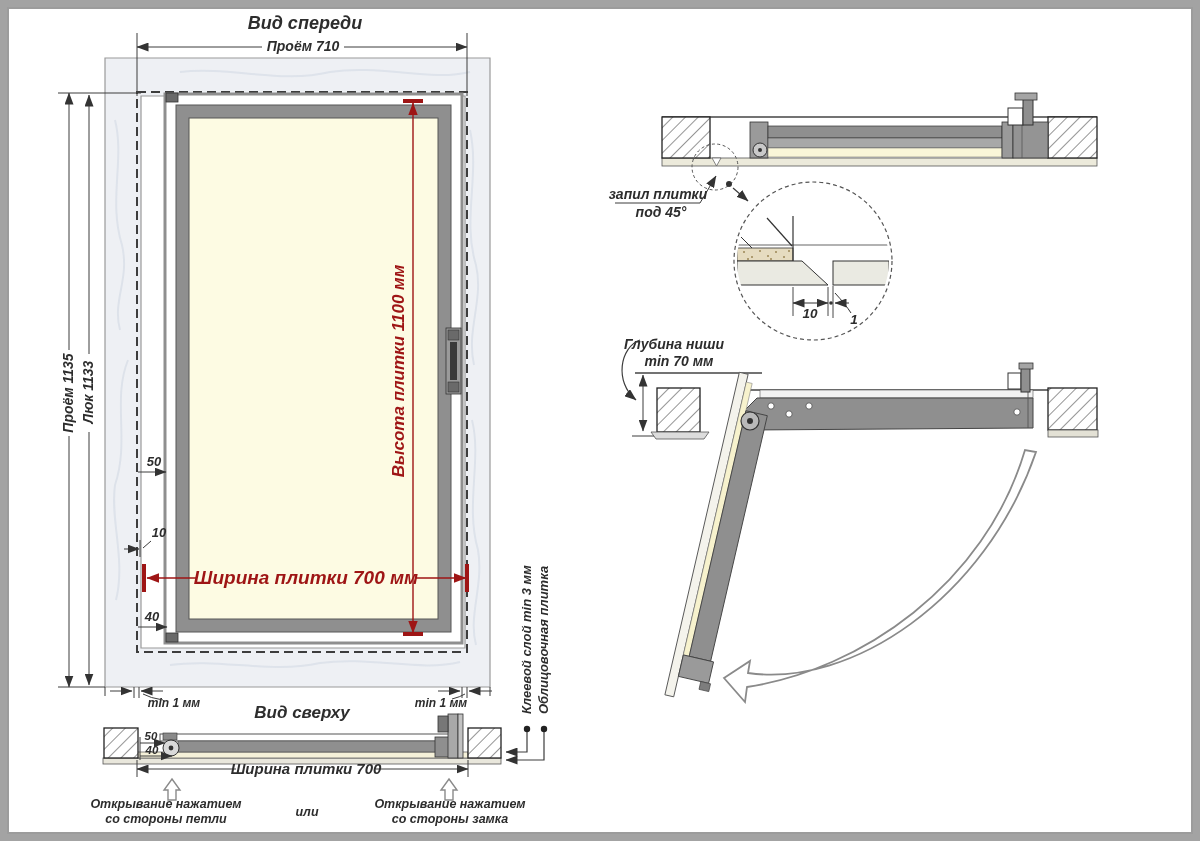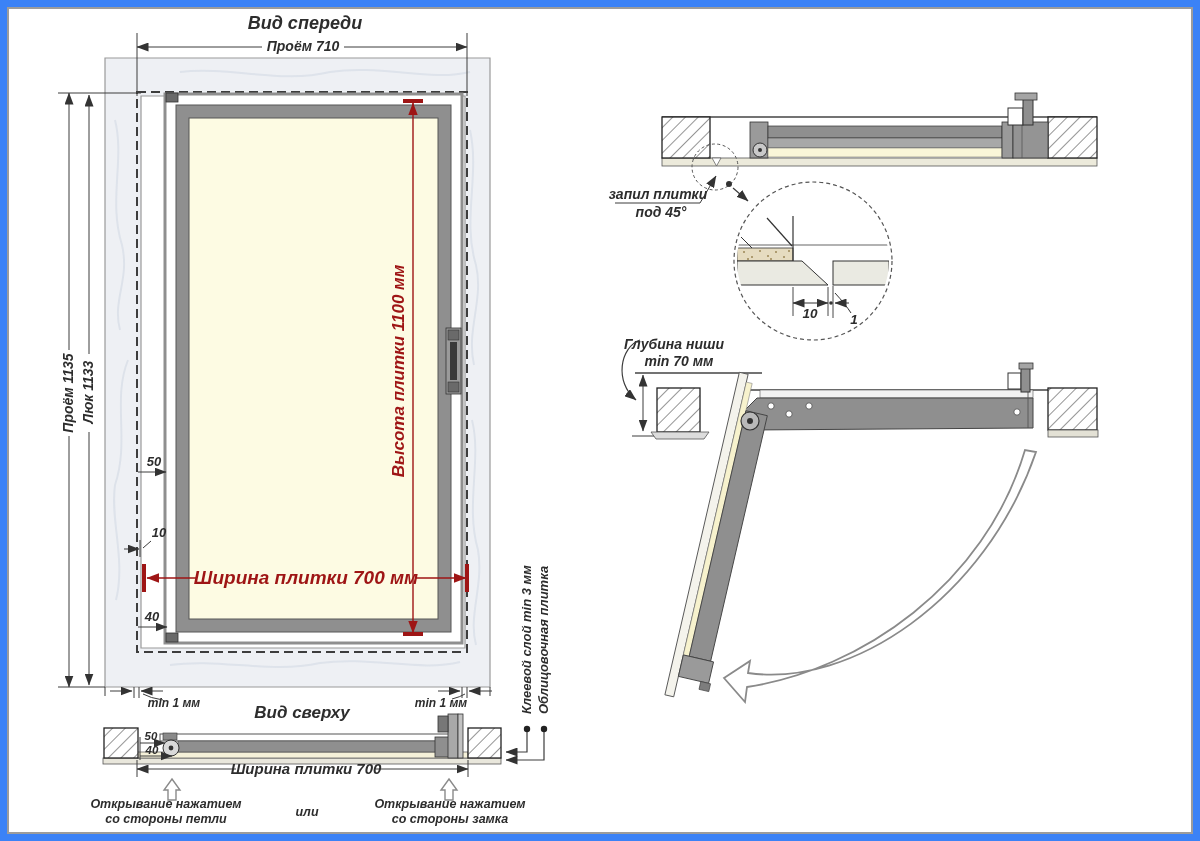--- a/index.html
+++ b/index.html
@@ -1,16 +1,16 @@
 <!DOCTYPE html>
 <html><head>
 <meta charset="utf-8">
 <style>
   html,body{margin:0;padding:0;background:#fff;}
-  .stage{position:relative;width:1200px;height:841px;background:#3b82f6;overflow:hidden;}
+  .stage{position:relative;width:1200px;height:841px;background:#a3a3a3;overflow:hidden;}
   svg{display:block;}
   text{font-family:"Liberation Sans",sans-serif;font-style:italic;fill:#2d2d2d;}
   .b{font-weight:bold;}
   .red{fill:#9e1515;}
   .thin{stroke:#3c3c3c;stroke-width:1;}
 </style>
 </head>
 <body>
 
 <div class="stage">

